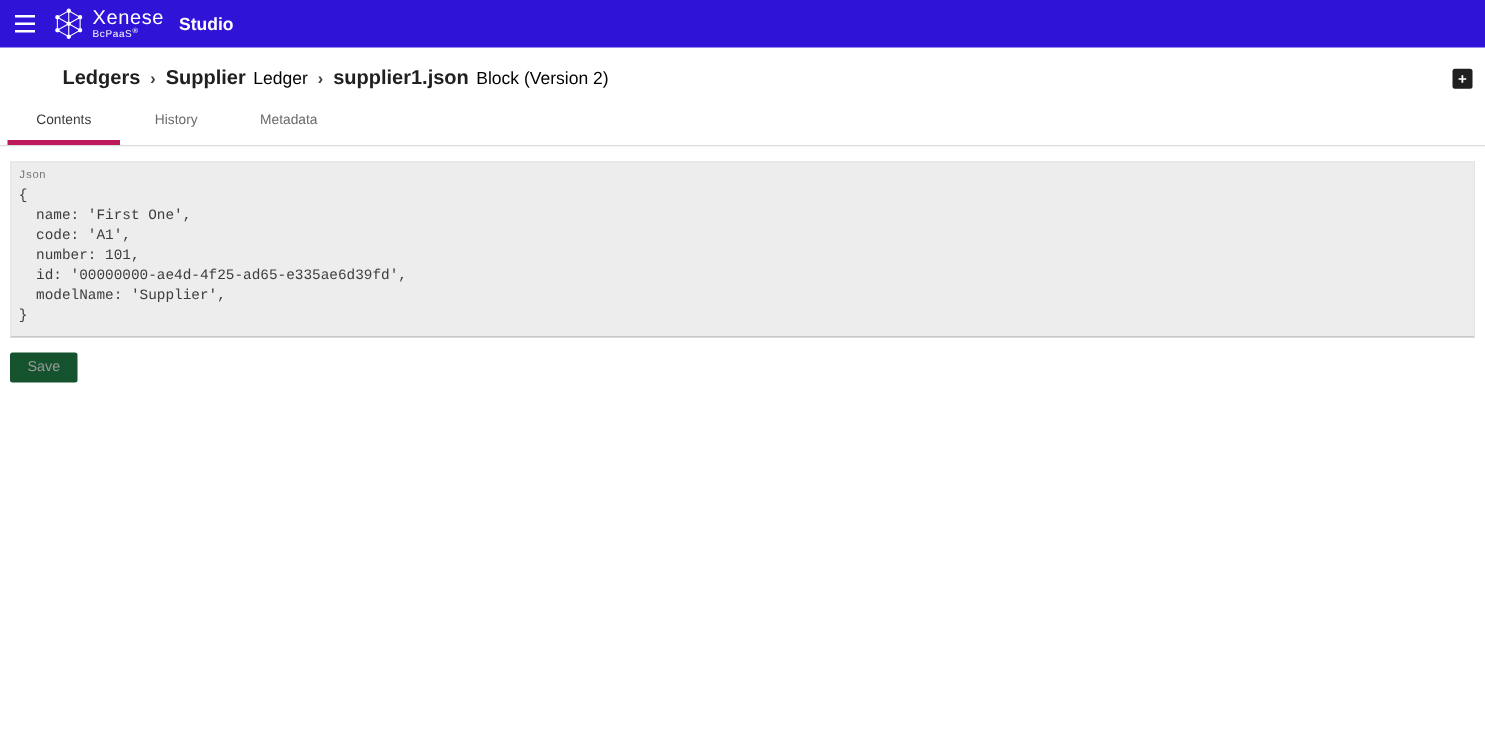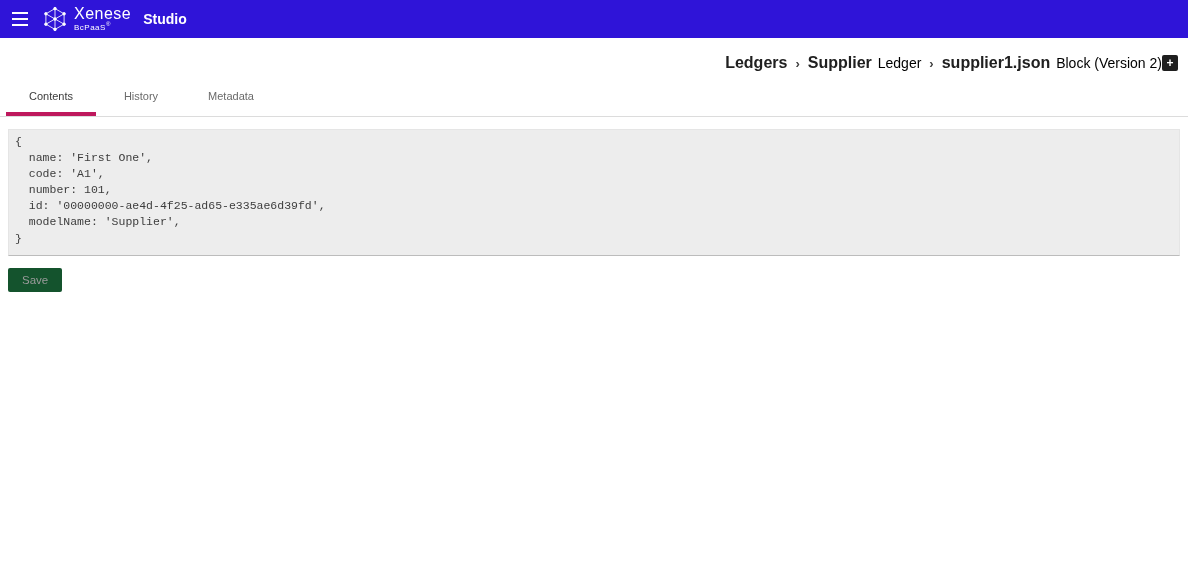--- a/index.html
+++ b/index.html
@@ -23,21 +23,21 @@
     width:26px; height:26px; position:relative;
   }
   .logo-shape svg { width:26px; height:26px; }
   .brand-text { line-height:1; }
   .brand-main { font-size:16px; font-weight:500; letter-spacing:0.5px; }
   .brand-sub { font-size:8px; letter-spacing:0.5px; margin-top:-1px; }
   .brand-sub sup { font-size:6px; }
   .brand-suffix { font-size:14px; font-weight:600; margin-left:6px; align-self:center; }
   
   .breadcrumb-row {
-    display:flex; align-items:center; justify-content:flex-end;
+    display:flex; align-items:center; justify-content:space-between;
     padding: 16px 10px 8px 10px;
     color:#222;
     margin-left:40px;
   }
   .breadcrumb { display:flex; align-items:baseline; gap:6px; flex-wrap:wrap; font-size:16px; }
   .bc-strong { font-weight:600; color:#202020; }
   .bc-light { font-weight:400; color:#000000; font-size:14px; }
   .bc-sep { font-weight:600; color:#404040; font-size:13px; padding:0 2px; }
   .plus-btn {
     width:16px; height:16px; background:#1f1f1f; border-radius:2px; display:flex; align-items:center; justify-content:center;
@@ -121,20 +121,21 @@
   </div>
 </div>
 
 <div class="tabs">
   <div class="tab active">Contents</div>
   <div class="tab">History</div>
   <div class="tab">Metadata</div>
 </div>
 
 <div class="code-area">
+  <div class="code-label">Json</div>
   <div class="code-body">{
   name: 'First One',
   code: 'A1',
   number: 101,
   id: '00000000-ae4d-4f25-ad65-e335ae6d39fd',
   modelName: 'Supplier',
 }</div>
 </div>
 
 <div class="save-row">

